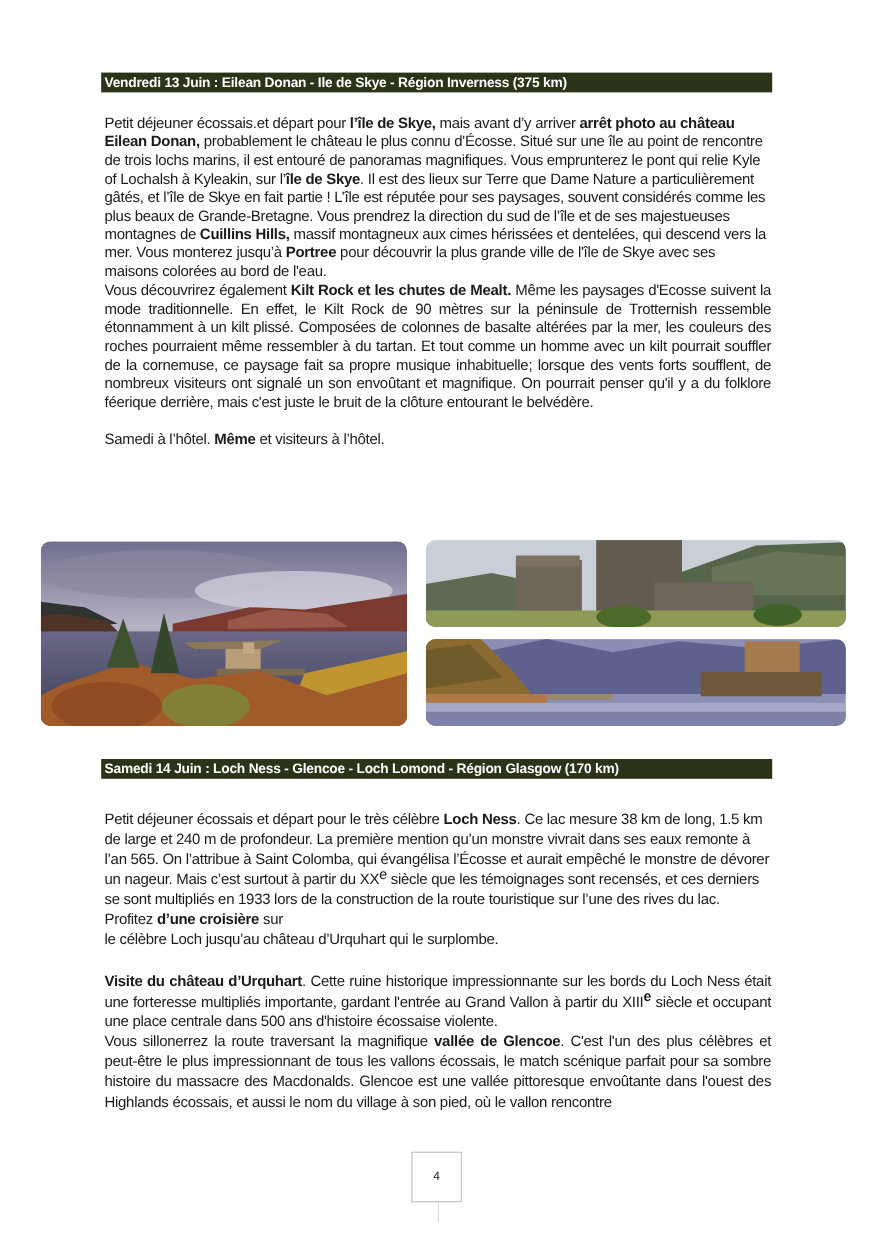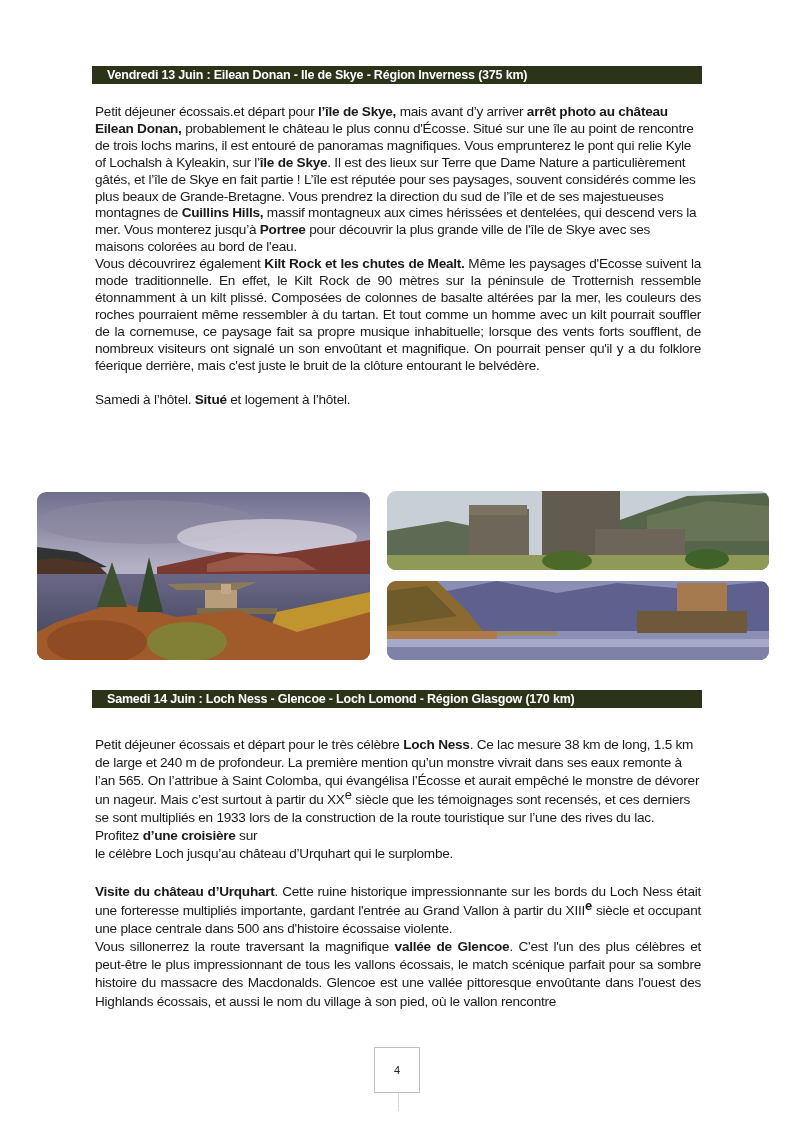--- a/index.html
+++ b/index.html
@@ -1,20 +1,20 @@
 <!DOCTYPE html>
 <html><head>
 <meta charset="utf-8">
 <style>
   html, body { margin: 0; padding: 0; background: #ffffff; }
   body { width: 794px; height: 1123px; position: relative; overflow: hidden;
          font-family: "Liberation Sans", sans-serif; color: #1a1a1a; }
   .day-header { position: absolute; left: 92px; width: 610px; height: 18px;
                 background: #2b3318; color: #ffffff; font-weight: bold;
-                font-size: 12.5px; line-height: 18px; padding-left: 15px;
+                font-size: 12.5px; line-height: 18px; padding-left: 3px;
                 box-sizing: border-box; letter-spacing: -0.2px; white-space: nowrap;
                 transform-origin: left center; }
   .block { position: absolute; left: 95px; width: 606px; font-size: 13.6px;
            line-height: 16.9px; letter-spacing: -0.25px; }
   .block p { margin: 0; }
   .it { }
   .b { font-weight: bold; }
   .just { text-align: justify; }
   .sp { height: 17px; }
   sup.sup { font-size: 13px; vertical-align: 5px; line-height: 0; }
@@ -29,21 +29,21 @@
 <body>
 
 <div class="day-header" style="top:66px;">
   <span>Vendredi 13 Juin : Eilean Donan - Ile de Skye - Région Inverness (375 km)</span>
 </div>
 
 <div class="block" style="top:104px;">
   <p class="it"><span>Petit déjeuner écossais.et départ  pour </span><span class="b">l’île de Skye,</span><span> mais avant d’y arriver </span><span class="b">arrêt photo au château Eilean Donan,</span><span> probablement le château le plus connu d'Écosse. Situé sur une île au point de rencontre de trois lochs marins, il est entouré de panoramas magnifiques. Vous emprunterez le pont qui relie Kyle of Lochalsh à Kyleakin, sur l’</span><span class="b">île de Skye</span><span>. Il est des lieux sur Terre que Dame Nature a particulièrement gâtés, et l’île de Skye en fait partie ! L’île est réputée pour ses paysages, souvent considérés comme les plus beaux de Grande-Bretagne. Vous prendrez la direction du sud de l’île et de ses majestueuses montagnes de </span><span class="b">Cuillins Hills,</span><span>  massif montagneux aux cimes hérissées et dentelées, qui descend vers la mer. Vous monterez jusqu’à </span><span class="b">Portree</span><span> pour découvrir la plus grande ville de l'île de Skye avec ses maisons colorées au bord de l'eau.</span></p>
   <p class="just"><span>Vous découvrirez également </span><span class="b">Kilt Rock et les chutes de Mealt.</span><span> Même les paysages d'Ecosse suivent la mode traditionnelle. En effet, le Kilt Rock de 90 mètres sur la péninsule de Trotternish ressemble étonnamment à un kilt plissé. Composées de colonnes de basalte altérées par la mer, les couleurs des roches pourraient même ressembler à du tartan. Et tout comme un homme avec un kilt pourrait souffler de la cornemuse, ce paysage fait sa propre musique inhabituelle; lorsque des vents forts soufflent, de nombreux visiteurs ont signalé un son envoûtant et magnifique. On pourrait penser qu'il y a du folklore féerique derrière, mais c'est juste le bruit de la clôture entourant le belvédère.</span></p>
   <div class="sp"></div>
-  <p><span>Samedi à l’hôtel. </span><span class="b">Situé</span><span> et logement à l’hôtel.</span></p>
+  <p><span>Samedi à l’hôtel. </span><span class="b">Même</span><span> et visiteurs à l’hôtel.</span></p>
 </div>
 
 <div class="photo" style="left:37px; top:492px; width:333px; height:168px;">
   <svg viewBox="0 0 333 168" preserveAspectRatio="none">
     <defs>
       <linearGradient id="sky1" x1="0" y1="0" x2="0" y2="1">
         <stop offset="0" stop-color="#6f6e8e"></stop>
           <stop offset="0.45" stop-color="#b4b1c4"></stop>
           <stop offset="1" stop-color="#c9c3cf"></stop>
       </linearGradient>

